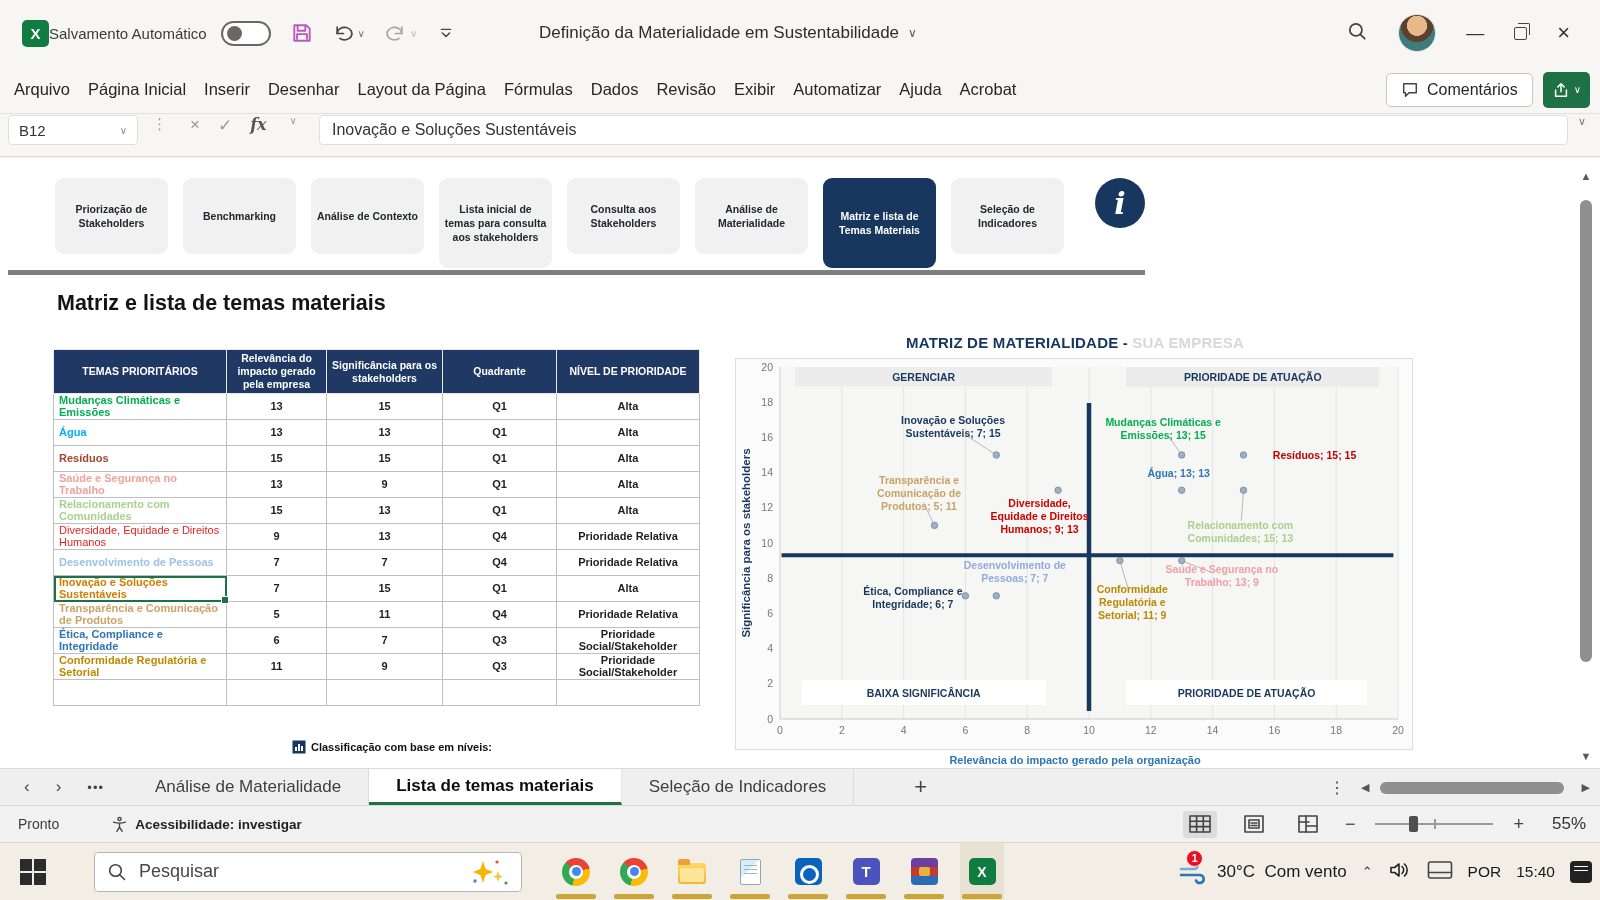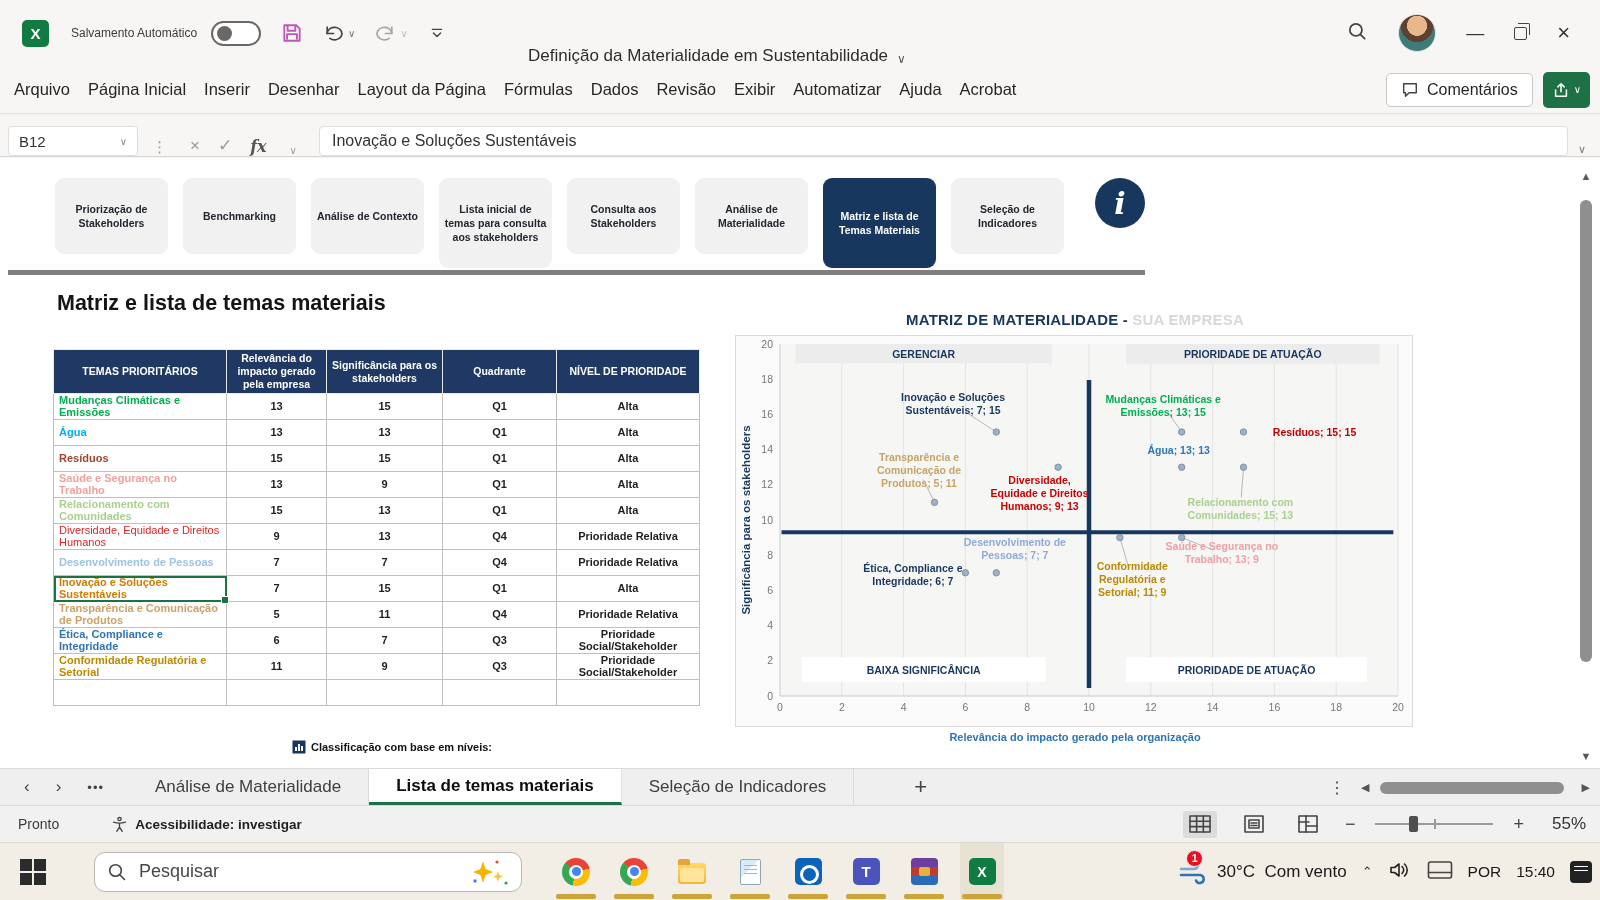--- a/index.html
+++ b/index.html
@@ -3,46 +3,46 @@
 <meta charset="utf-8">
 <style>
 *{margin:0;padding:0;box-sizing:border-box}
 html,body{width:1600px;height:900px;overflow:hidden}
 body{font-family:"Liberation Sans",sans-serif;background:#fff}
 .app{position:relative;width:1600px;height:900px;background:#F7F5F4;overflow:hidden}
 
 
 .titlebar{position:absolute;top:0;left:0;right:0;height:66px;background:#F8F6F5;display:flex;align-items:center}
 .xl-appicon{width:27px;height:27px;margin-left:22px;border-radius:5px;background:#107C41;color:#fff;font-weight:700;font-size:15px;display:flex;align-items:center;justify-content:center}
-.autosave-label{margin-left:22px;font-size:12px;color:#3b3b3b}
+.autosave-label{font-size:15px;color:#3b3b3b}
 .toggle{width:50px;height:25px;border:2px solid #6a6866;border-radius:14px;background:#fff;margin-left:14px;position:relative;cursor:pointer}
 .toggle .knob{position:absolute;left:4px;top:3px;width:15px;height:15px;border-radius:50%;background:#6a6866}
 .tbb{background:none;border:none;display:flex;align-items:center;margin-left:20px;cursor:pointer}
 .tbb .chev{font-size:10px;color:#777;margin-left:4px}
 .tbb.disabled{opacity:.45}
-.doc-title{position:absolute;left:528px;top:0;height:66px;display:flex;align-items:flex-end;font-size:17px;color:#2d2d2d;cursor:pointer}
+.doc-title{position:absolute;left:539px;top:0;height:66px;display:flex;align-items:center;font-size:17px;color:#2d2d2d;cursor:pointer}
 .doc-title .chev{font-size:12px;color:#555;margin-left:9px}
 .tb-right{position:absolute;right:0;top:0;height:66px;display:flex;align-items:center}
 .tb-right>*{margin-right:30px}
 .avatar{width:38px;height:38px;border-radius:50%;background:radial-gradient(circle at 50% 30%,#e8b88a 0 32%,#5d4030 33% 52%,#3e7c79 53% 100%);border:1px solid #ddd}
 .win-min{font-size:18px;color:#333}
 .win-restore{width:13px;height:13px;border:1.5px solid #444;border-radius:2px;position:relative}
 .win-restore:before{content:"";position:absolute;left:3px;top:-5px;width:11px;height:11px;border:1.5px solid #444;border-left:none;border-bottom:none;border-radius:0 2px 0 0}
 .win-close{font-size:22px;color:#333;line-height:1}
 
 
 .menubar{position:absolute;top:66px;left:0;right:0;height:48px;background:#F8F6F5;display:flex;align-items:center;border-bottom:1px solid #E3E1DF}
 .menu-items{display:flex;gap:18px;margin-left:14px}
 .menu-item{font-size:16.5px;color:#262626;cursor:pointer;white-space:nowrap}
 .menu-right{position:absolute;right:10px;display:flex;align-items:center;gap:10px}
 .comments-btn{display:flex;align-items:center;gap:8px;background:#fff;border:1px solid #c8c6c4;border-radius:5px;height:34px;padding:0 14px;font-size:16px;color:#262626;cursor:pointer}
 .share-btn{display:flex;align-items:center;gap:4px;background:#1E7145;border:none;border-radius:5px;height:36px;padding:0 9px;cursor:pointer;color:#fff;font-size:10px}
 
 
-.formulabar{position:absolute;top:115px;left:0;right:0;height:42px;background:#F8F6F5;display:flex;align-items:flex-end;border-bottom:1px solid #D8D6D4}
+.formulabar{position:absolute;top:115px;left:0;right:0;height:42px;background:#F8F6F5;display:flex;align-items:flex-start;border-bottom:1px solid #D8D6D4}
 .namebox{width:130px;height:30px;margin-left:8px;background:#fff;border:1px solid #E0DEDC;border-radius:4px;display:flex;align-items:center;justify-content:space-between;padding:0 10px;font-size:15px;color:#333;cursor:pointer}
 .namebox .chev{font-size:10px;color:#888}
 .fb-dots{color:#9a9a9a;font-size:15px;margin:0 14px}
 .fb-ic{color:#9c9a98;font-size:17px;margin:0 9px;background:none;border:none;cursor:pointer}
 .fb-fx{font-family:"DejaVu Serif",serif;font-style:italic;font-weight:700;color:#555;font-size:16px}
 .fb-input{flex:1;height:30px;background:#fff;border:1px solid #E0DEDC;border-radius:4px;margin-left:8px;margin-right:10px;display:flex;align-items:center;padding-left:12px;font-size:16px;color:#333}
 .fb-exp{color:#777;font-size:11px;margin-right:14px}
 
 
 .worksheet{position:absolute;top:158px;left:0;right:0;height:610px;background:#fff;overflow:hidden}
@@ -57,21 +57,21 @@
 
 .mtable{position:absolute;left:53px;top:191px;border-collapse:collapse;table-layout:fixed}
 .mtable th{background:#1F3864;color:#fff;font-size:10.5px;font-weight:700;height:42px;border:1px solid #E8E8E8;padding:2px 3px;line-height:1.25}
 .mtable td{border:1px solid #BFBFBF;height:26px;font-size:11px;color:#1f1f1f;text-align:center;font-weight:700;padding:0 2px;line-height:1.05}
 .mtable td.tema{text-align:left;padding-left:5px;font-weight:600;line-height:1.05}
 .mtable td.sel{outline:2px solid #1E7145;outline-offset:-2px;position:relative}
 .mtable td.sel:after{content:"";position:absolute;right:-3px;bottom:-3px;width:6px;height:6px;background:#1E7145;border:1px solid #fff}
 .ws-note{position:absolute;left:292px;top:582px;display:flex;align-items:center;gap:5px;font-size:11px;font-weight:700;color:#111}
 
 
-.chartblock{position:absolute;left:735px;top:153px;width:680px}
+.chartblock{position:absolute;left:735px;top:176px;width:680px}
 .chart-title{text-align:center;font-size:15px;font-weight:800;letter-spacing:.2px}
 .chart-title .main{color:#17375E}
 .chart-title .sub{color:#D8D8D8}
 #chart-svg{display:block;margin-top:7px;border:1px solid #DCDCDC;background:#FBFBFB}
 .chart-xlabel{text-align:center;font-size:11px;font-weight:700;color:#2E75B6;margin-top:4px}
 .tick{font-size:10.5px;fill:#767676;font-family:"Liberation Sans",sans-serif}
 .qlab{font-size:10.5px;font-weight:700;fill:#17375E;font-family:"Liberation Sans",sans-serif}
 .dlab{font-size:10.5px;font-weight:700;font-family:"Liberation Sans",sans-serif}
 .ylab{font-size:11.5px;font-weight:700;fill:#17375E;font-family:"Liberation Sans",sans-serif}
 
@@ -106,21 +106,21 @@
 .zoom-slider{width:118px;height:16px;position:relative;cursor:pointer}
 .zoom-slider .line{position:absolute;top:7px;left:0;right:0;height:2px;background:#9a9a9a}
 .zoom-slider .notch{position:absolute;top:3px;left:50%;width:1.5px;height:10px;background:#9a9a9a}
 .zoom-slider .zthumb{position:absolute;top:0;left:28%;width:9px;height:16px;background:#4f4f4f;border-radius:2px}
 .zoom-pct{font-size:17px;color:#333;width:42px;text-align:right}
 
 
 .taskbar{position:absolute;top:842px;left:0;right:0;height:58px;background:#F2EEE6;border-top:1px solid #DDD8CC;display:flex;align-items:center}
 .winlogo{width:26px;height:26px;margin-left:20px;display:grid;grid-template-columns:12px 12px;grid-template-rows:12px 12px;gap:2px;cursor:pointer}
 .winlogo i{background:#2b2b2b}
-.searchbox{margin-left:48px;width:428px;height:40px;background:#fff;border:1px solid #B9B7B3;border-radius:11px;display:flex;align-items:center;padding:0 12px;position:relative;cursor:text}
+.searchbox{margin-left:48px;width:428px;height:40px;background:#fff;border:1px solid #B9B7B3;border-radius:4px;display:flex;align-items:center;padding:0 12px;position:relative;cursor:text}
 .searchbox .ph{font-size:18px;color:#474747;margin-left:12px}
 .sparkles{position:absolute;right:10px;display:flex;align-items:center}
 .tb-apps{display:flex;align-items:center;margin-left:32px;gap:14px;height:58px}
 .tb-item{position:relative;width:44px;height:58px;display:flex;align-items:center;justify-content:center;cursor:pointer}
 .tb-item.active{background:#E7E2D4}
 .tb-item .bar{position:absolute;bottom:2px;left:50%;transform:translateX(-50%);width:40px;height:5px;background:#CDA438;border-radius:2px}
 .ic-chrome{width:28px;height:28px;border-radius:50%;background:conic-gradient(from -45deg,#EA4335 0 33.3%,#FBBC05 0 66.6%,#34A853 0 100%);position:relative}
 .ic-chrome:before{content:"";position:absolute;left:7px;top:7px;width:14px;height:14px;border-radius:50%;background:#fff}
 .ic-chrome:after{content:"";position:absolute;left:9.5px;top:9.5px;width:9px;height:9px;border-radius:50%;background:#4285F4}
 .ic-folder{width:28px;height:21px;background:linear-gradient(#FFD965,#F2B53C);border-radius:3px;position:relative;margin-top:4px}

